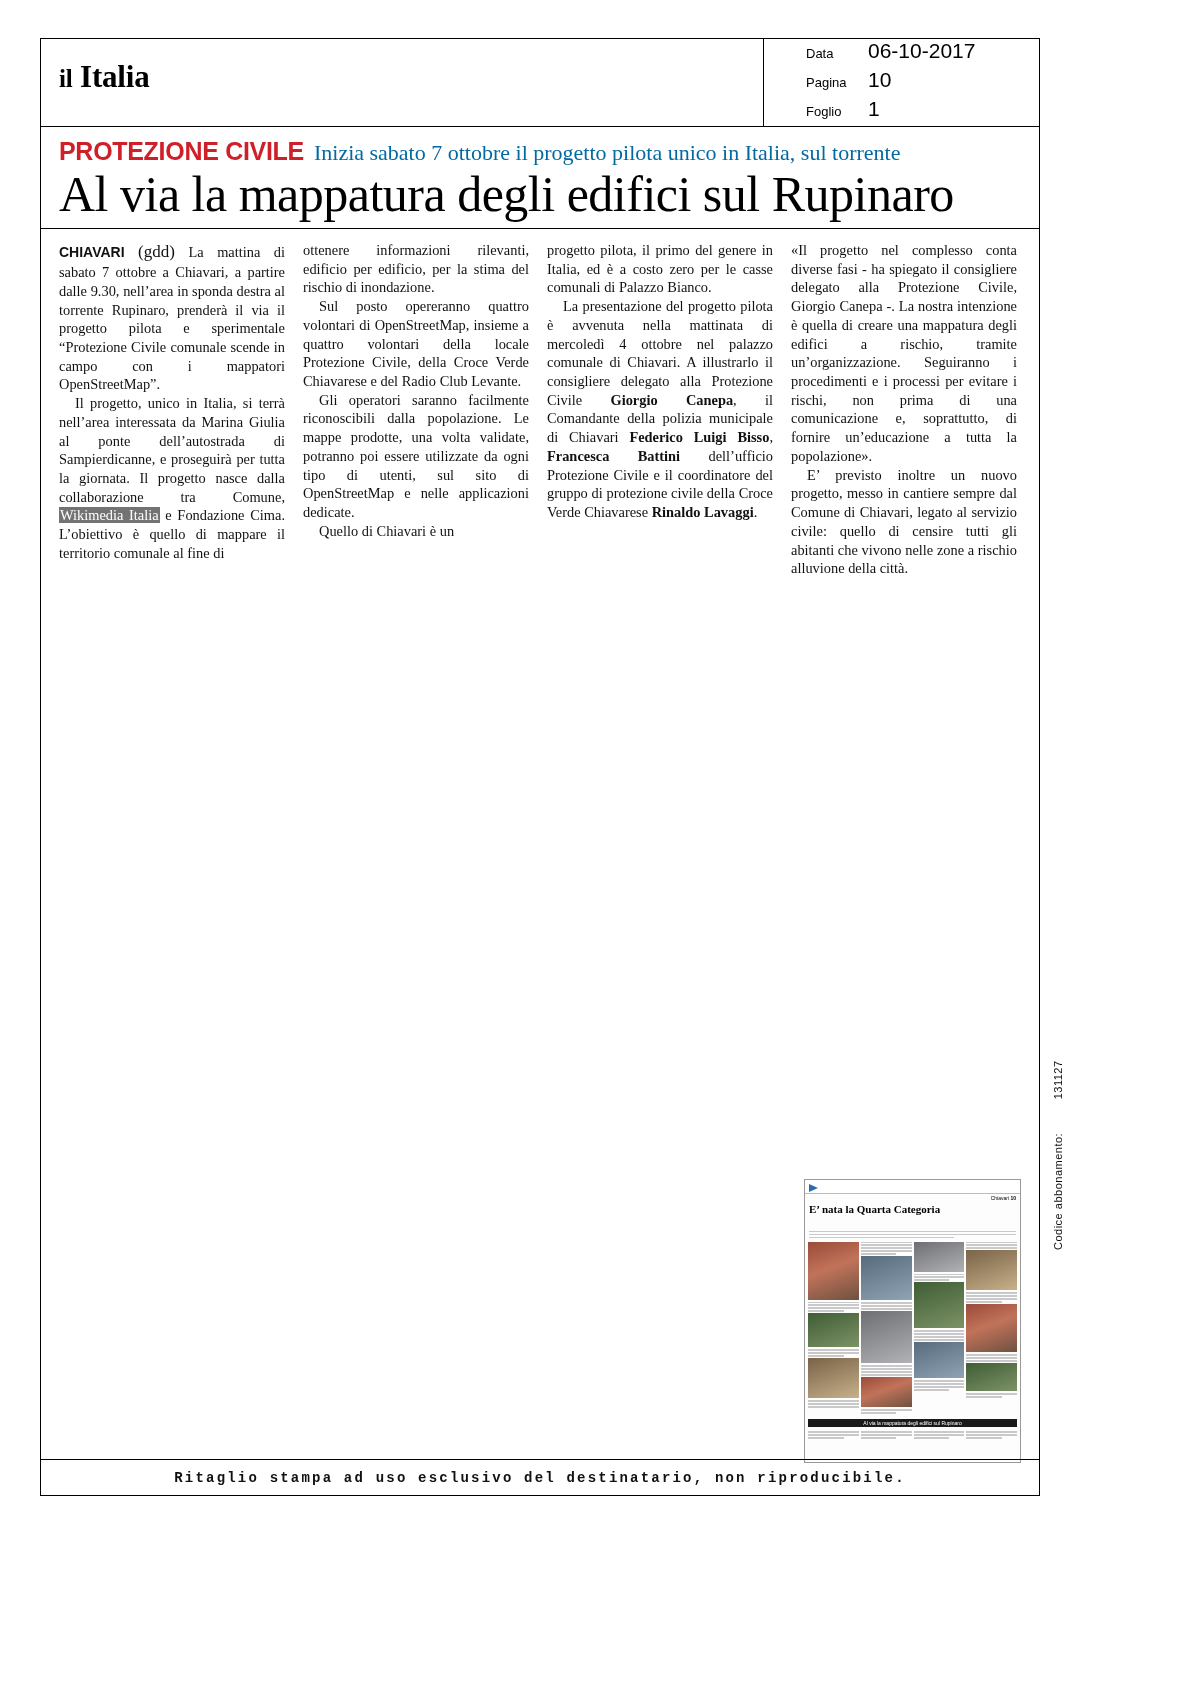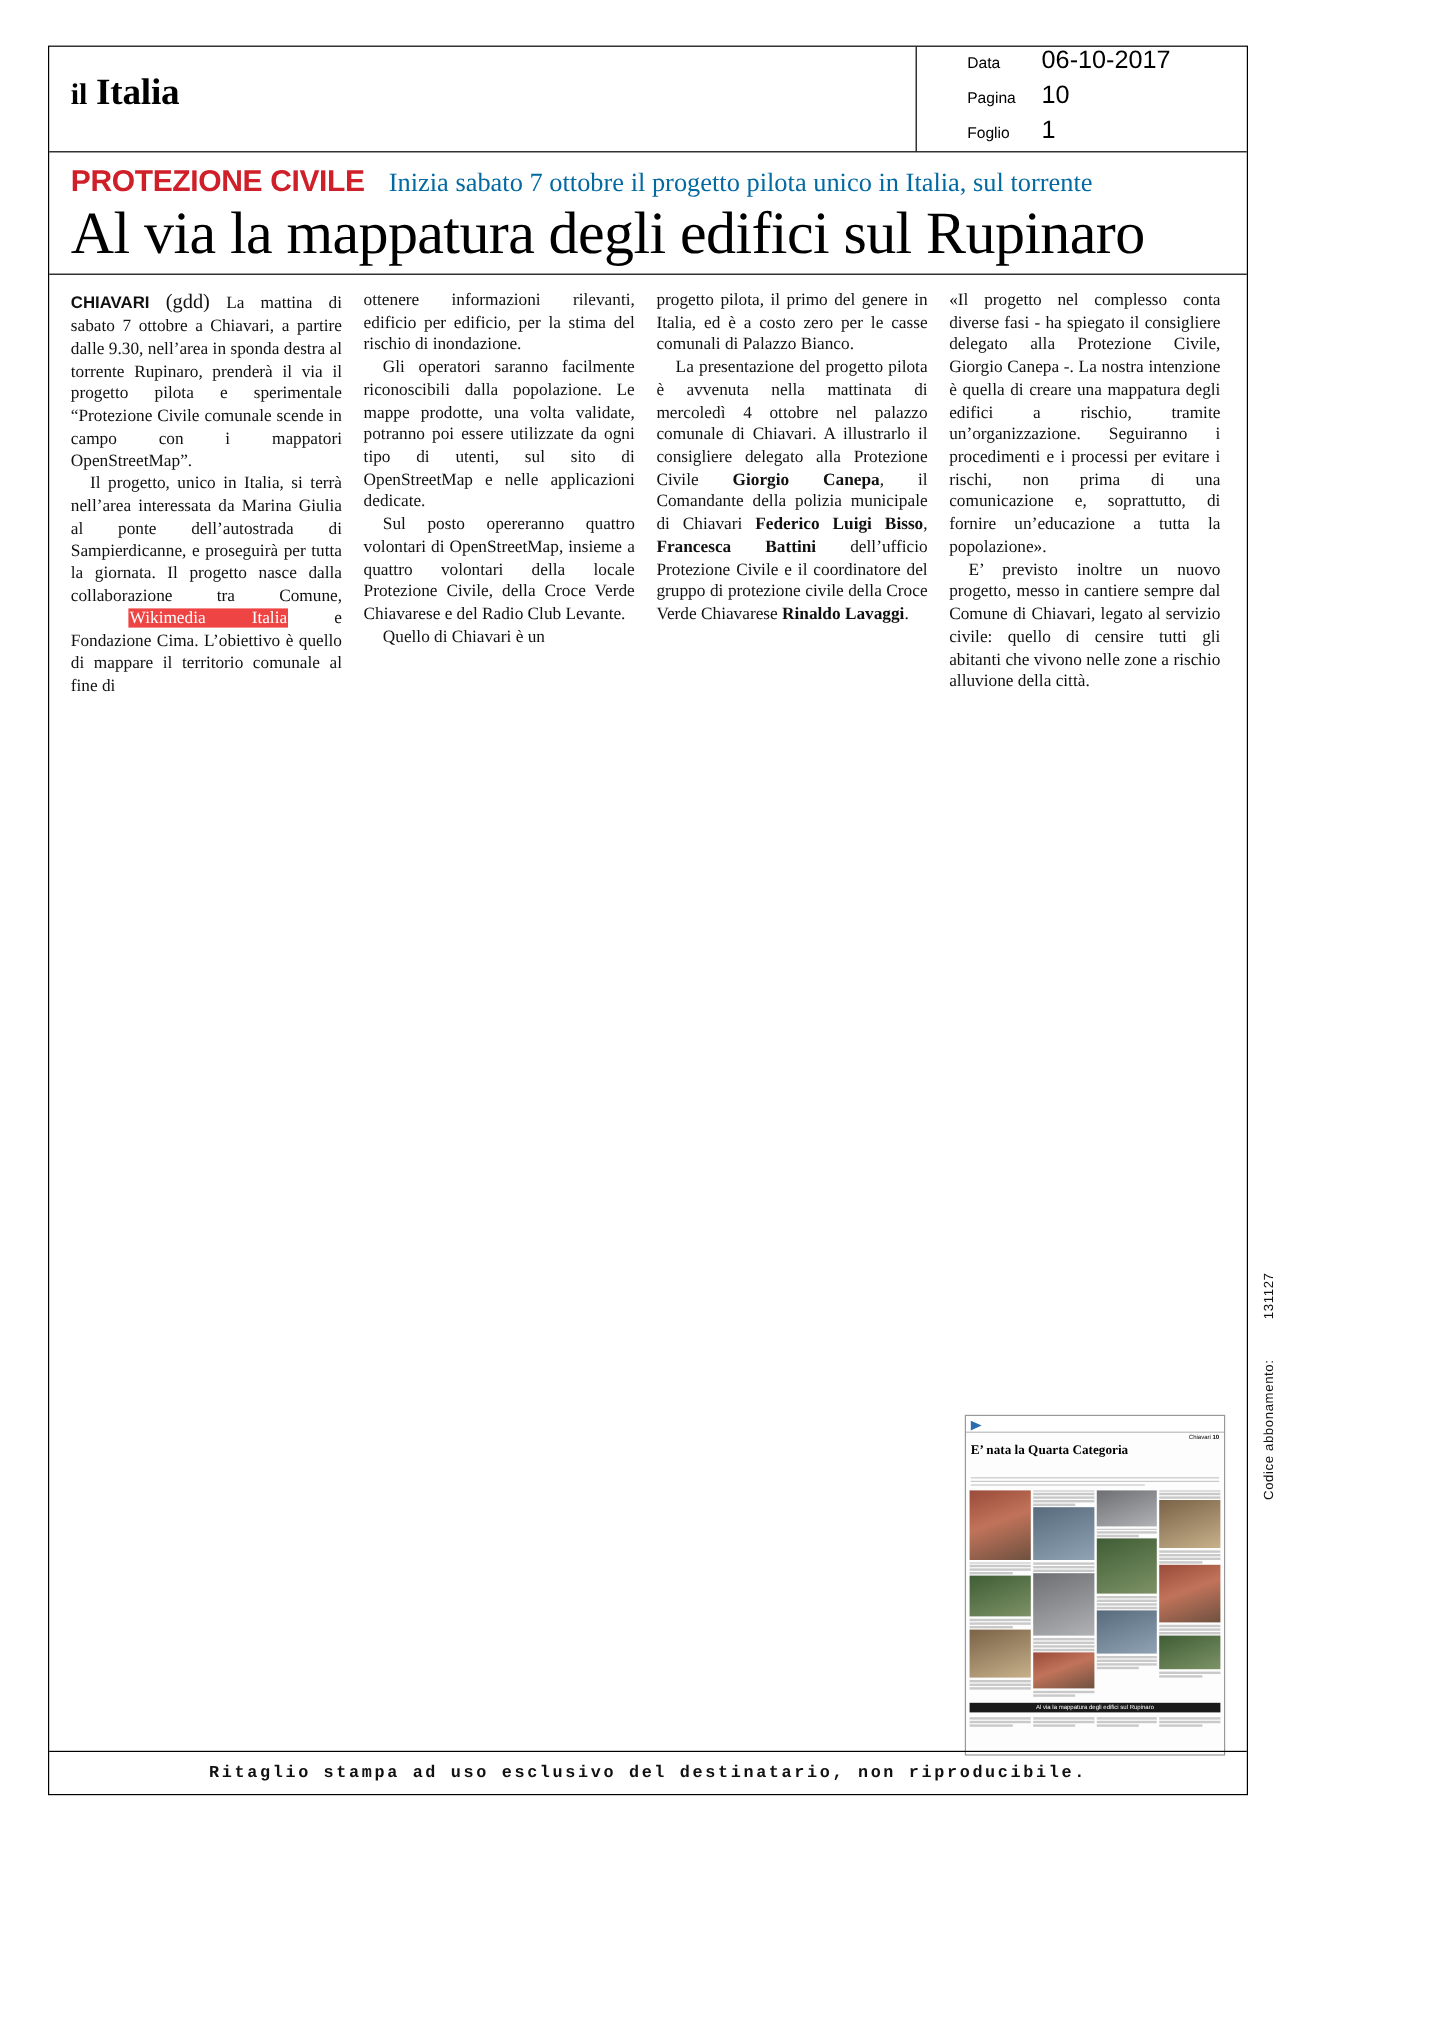--- a/index.html
+++ b/index.html
@@ -135,21 +135,21 @@
     font-size: 21px;
     color: #000;
   }
   
   .art-head {
     padding: 10px 18px 0 18px;
   }
   .kicker-line {
     display: flex;
     align-items: baseline;
-    gap: 20px;
+    gap: 10px;
     text-align: center;
   }
   .kicker {
     font-family: "Liberation Sans", sans-serif;
     font-weight: bold;
     font-size: 25px;
     color: #cf1f28;
     letter-spacing: -0.3px;
   }
   .subhead {
@@ -192,24 +192,23 @@
   .dateline {
     font-family: "Liberation Sans", sans-serif;
     font-weight: bold;
     font-size: 14px;
   }
   .byline {
     font-size: 17px;
   }
   b.nm { font-weight: bold; }
   .hl {
-    background: #ef4444;
+    background: #737373;
     color: #fff;
     padding: 0 1px;
-    margin-left: 48px;
   }
   
   .thumb {
     position: absolute;
     left: 763px;
     top: 1140px;
     width: 215px;
     height: 282px;
     border: 1px solid #999;
     background: #fdfdfd;
@@ -354,22 +353,22 @@
         <span class="byline">(gdd)</span>
         <span>La mattina di sabato 7 ottobre a Chiavari, a partire dalle 9.30, nell’area in sponda destra al torrente Rupinaro, prenderà il via il progetto pilota e sperimentale “Protezione Civile comunale scende in campo con i mappatori OpenStreetMap”.</span>
       </p>
       <p>
         <span>Il progetto, unico in Italia, si terrà nell’area interessata da Marina Giulia al ponte dell’autostrada di Sampierdicanne, e proseguirà per tutta la giornata. Il progetto nasce dalla collaborazione tra Comune, </span><span class="hl">Wikimedia Italia</span><span> e Fondazione Cima. L’obiettivo è quello di mappare il territorio comunale al fine di</span>
       </p>
     </div>
 
     <div class="col">
       <p class="first">ottenere informazioni rilevanti, edificio per edificio, per la stima del rischio di inondazione.</p>
+      <p>Sul posto opereranno quattro volontari di OpenStreetMap, insieme a quattro volontari della locale Protezione Civile, della Croce Verde Chiavarese e del Radio Club Levante.</p>
       <p>Gli operatori saranno facilmente riconoscibili dalla popolazione. Le mappe prodotte, una volta validate, potranno poi essere utilizzate da ogni tipo di utenti, sul sito di OpenStreetMap e nelle applicazioni dedicate.</p>
-      <p>Sul posto opereranno quattro volontari di OpenStreetMap, insieme a quattro volontari della locale Protezione Civile, della Croce Verde Chiavarese e del Radio Club Levante.</p>
       <p>Quello di Chiavari è un</p>
     </div>
 
     <div class="col">
       <p class="first">progetto pilota, il primo del genere in Italia, ed è a costo zero per le casse comunali di Palazzo Bianco.</p>
       <p>
         <span>La presentazione del progetto pilota è avvenuta nella mattinata di mercoledì 4 ottobre nel palazzo comunale di Chiavari. A illustrarlo il consigliere delegato alla Protezione Civile </span><b class="nm">Giorgio Canepa</b><span>, il Comandante della polizia municipale di Chiavari </span><b class="nm">Federico Luigi Bisso</b><span>, </span><b class="nm">Francesca Battini</b><span> dell’ufficio Protezione Civile e il coordinatore del gruppo di protezione civile della Croce Verde Chiavarese </span><b class="nm">Rinaldo Lavaggi</b><span>.</span>
       </p>
     </div>
 

